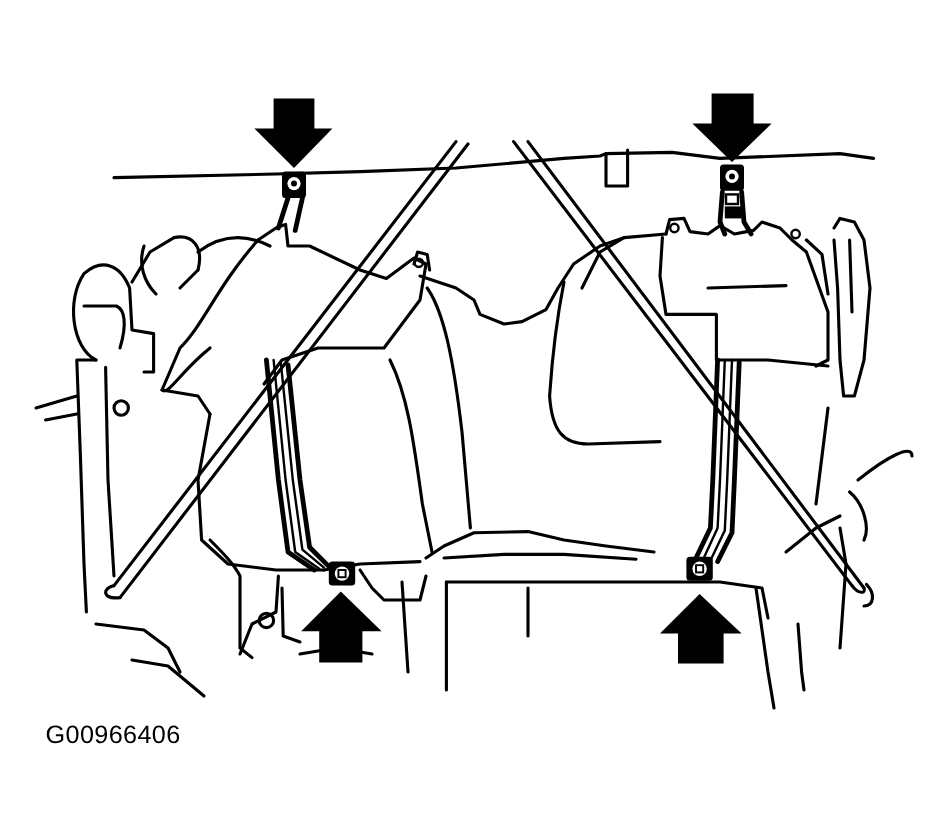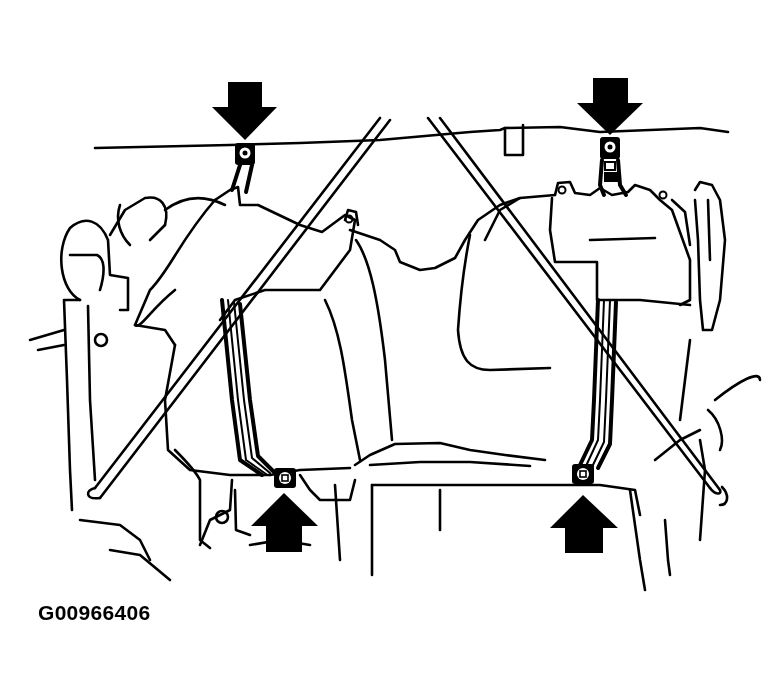--- a/index.html
+++ b/index.html
@@ -4,21 +4,21 @@
   <style>
     html, body { margin: 0; padding: 0; background: #ffffff; }
     body { width: 775px; height: 699px; position: relative; overflow: hidden; font-family: "Liberation Sans", sans-serif; }
     #diagram { position: absolute; left: 0; top: 0; width: 775px; height: 699px; }
     .ln { fill: none; stroke: #000; stroke-width: 2.6; stroke-linecap: round; stroke-linejoin: round; }
     .thin { fill: none; stroke: #000; stroke-width: 2; stroke-linecap: round; stroke-linejoin: round; }
     .thick { fill: none; stroke: #000; stroke-width: 4; stroke-linecap: round; stroke-linejoin: round; }
     .arrow { fill: #000; }
     .caption {
       position: absolute; left: 38px; top: 601px;
-      font-size: 21px; font-weight: bold; color: #000; letter-spacing: 0.3px;
+      font-size: 21px; font-weight: normal; color: #000; letter-spacing: 0.3px;
     }
   </style>
 </head>
 <body>
 
 <svg id="diagram" viewBox="0 0 775 699" xmlns="http://www.w3.org/2000/svg">
 
   <g>
     <path class="ln" d="M95,148 L230,145 L300,143 L380,140 L470,132 L500,130 L505,128 L560,127 L600,132 L700,128 L728,132"></path>
     <path class="ln" d="M505,128 L505,155 L523,155 L523,125"></path>

